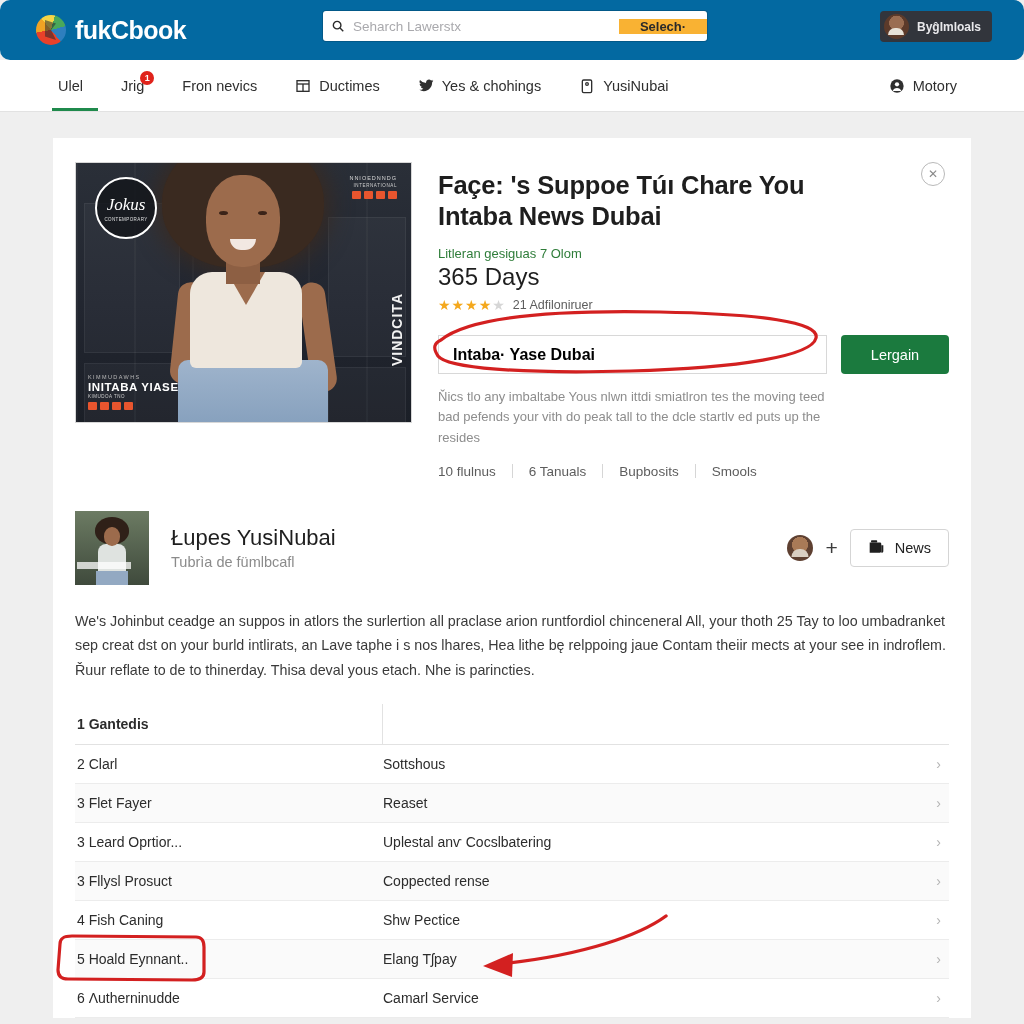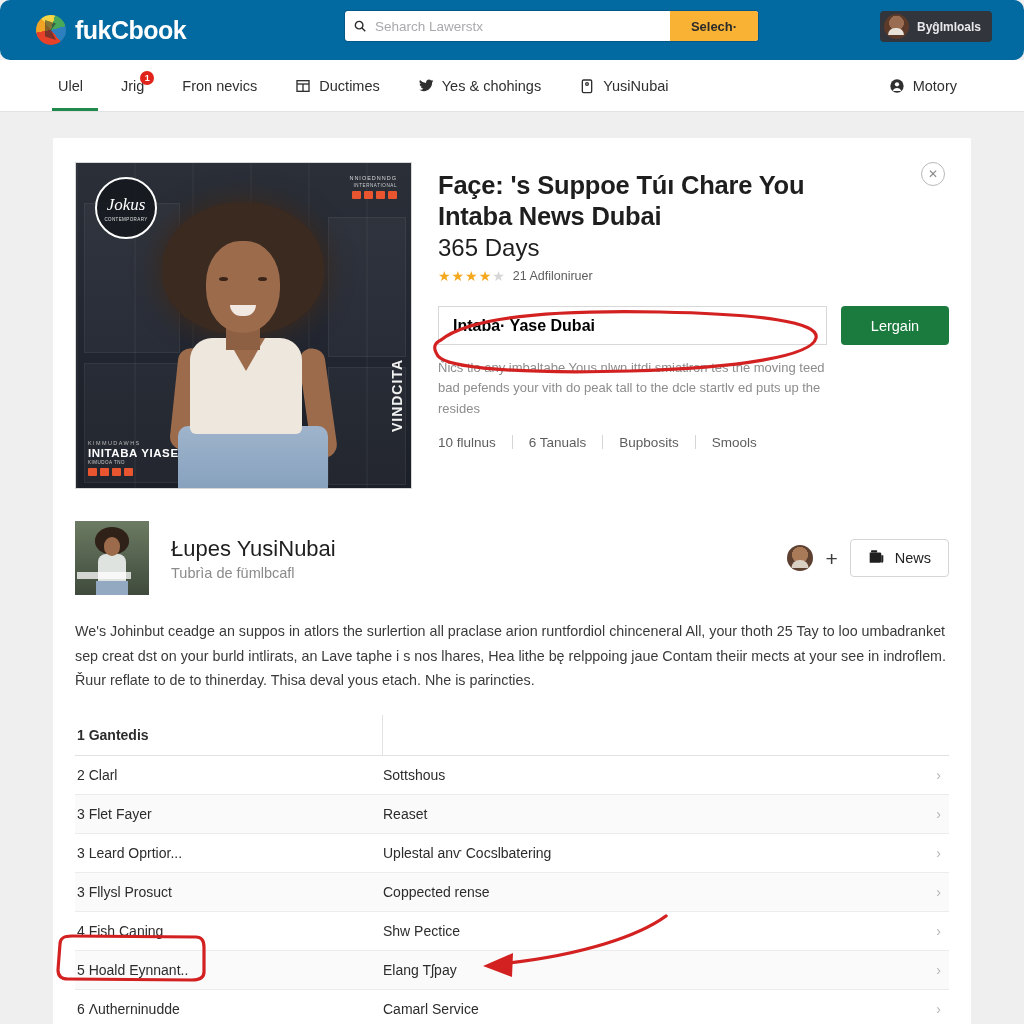--- a/index.html
+++ b/index.html
@@ -31,24 +31,25 @@
   }
   .brand-mark::after {
     content: ""; position: absolute; left: 9px; top: 5px;
     width: 11px; height: 20px; background: #25282e;
     clip-path: polygon(0 0, 100% 18%, 55% 50%, 100% 100%, 0 82%);
     opacity: .55;
   }
   .brand-text { color: #fff; font-size: 25px; font-weight: bold; letter-spacing: -.5px; }
 
   .searchwrap {
-    position: absolute; left: 345px; top: 11px;
-    width: 413px; height: 30px; display: flex;
+    position: absolute; left: 323px; top: 11px;
+    width: 384px; height: 30px; display: flex;
     border-radius: 3px; overflow: hidden; background: #fff;
     box-shadow: 0 0 0 1px rgba(0,0,0,.15);
+    align-items: center;
   }
   .search-icon { width: 30px; display: flex; align-items: center; justify-content: center; }
   .search-icon svg { width: 14px; height: 14px; }
   .search-input {
     flex: 1; border: 0; outline: 0; font-size: 13.5px;
     color: #3a3a3a; font-family: "Liberation Sans", sans-serif;
     background: transparent;
   }
   .search-input::placeholder { color: #a9a9ad; }
   .search-btn {
@@ -100,21 +101,21 @@
     display: flex; align-items: center; justify-content: center;
   }
   .nav-right { margin-left: auto; display: flex; }
 
   
   .page { padding: 26px 53px 0 53px; }
   .card { background: #fff; padding: 0; }
 
   .hero { display: flex; padding: 24px 22px 0 22px; gap: 0; }
   .photo {
-    width: 337px; height: 327px; flex: none; position: relative;
+    width: 337px; height: 261px; flex: none; position: relative;
     overflow: hidden;
     background: linear-gradient(180deg,#2a2f38 0%, #222630 55%, #1b1f27 100%);
     border: 1px solid #d7d7d7;
   }
   .pnl { position: absolute; background: rgba(255,255,255,.035); border: 1px solid rgba(255,255,255,.06); }
   .door-shadow { position:absolute; inset:0;
     background: repeating-linear-gradient(90deg, rgba(255,255,255,.03) 0 2px, rgba(0,0,0,0) 2px 58px); }
   .person { position: absolute; left: 62px; bottom: 0; width: 215px; height: 290px; }
   .hair {
     position: absolute; left: 24px; top: 4px; width: 162px; height: 132px;
@@ -396,20 +397,21 @@
             <i></i>
               <i></i>
           </div>
         </div>
       </div>
 
       <div class="info">
         <div class="close-btn">✕</div>
 
         <h1 class="title">Façe: 's Suppoe Túı Chare You Intaba News Dubai</h1>
+        <div class="subtitle">Litleran gesiguas 7 Olom</div>
         <div class="days">365 Days</div>
 
         <div class="rating">
           <span class="stars">★★★★<span class="off">★</span></span>
           <span class="rating-count">21 Adfiloniruer</span>
         </div>
 
         <div class="inputrow">
           <input class="namefield" type="text" value="Intaba· Yase Dubai" style="">
           <button class="cta">Lergain</button>

